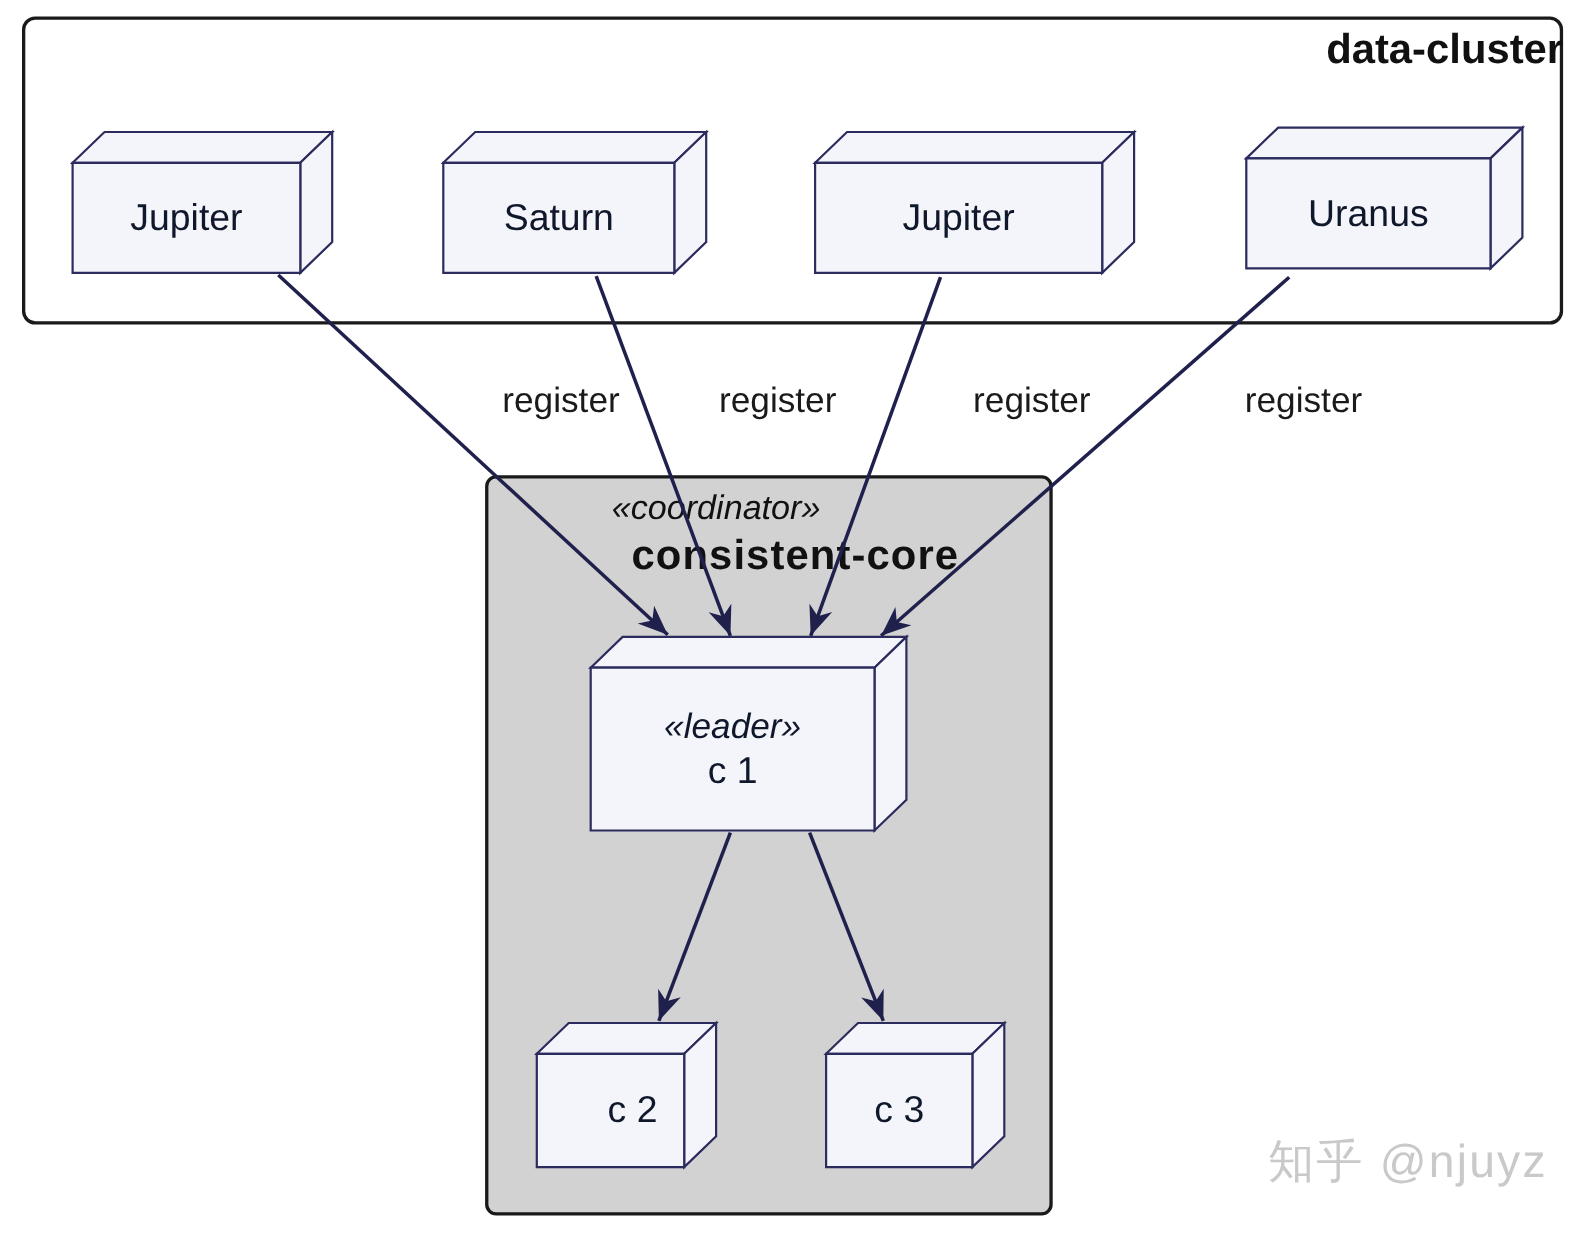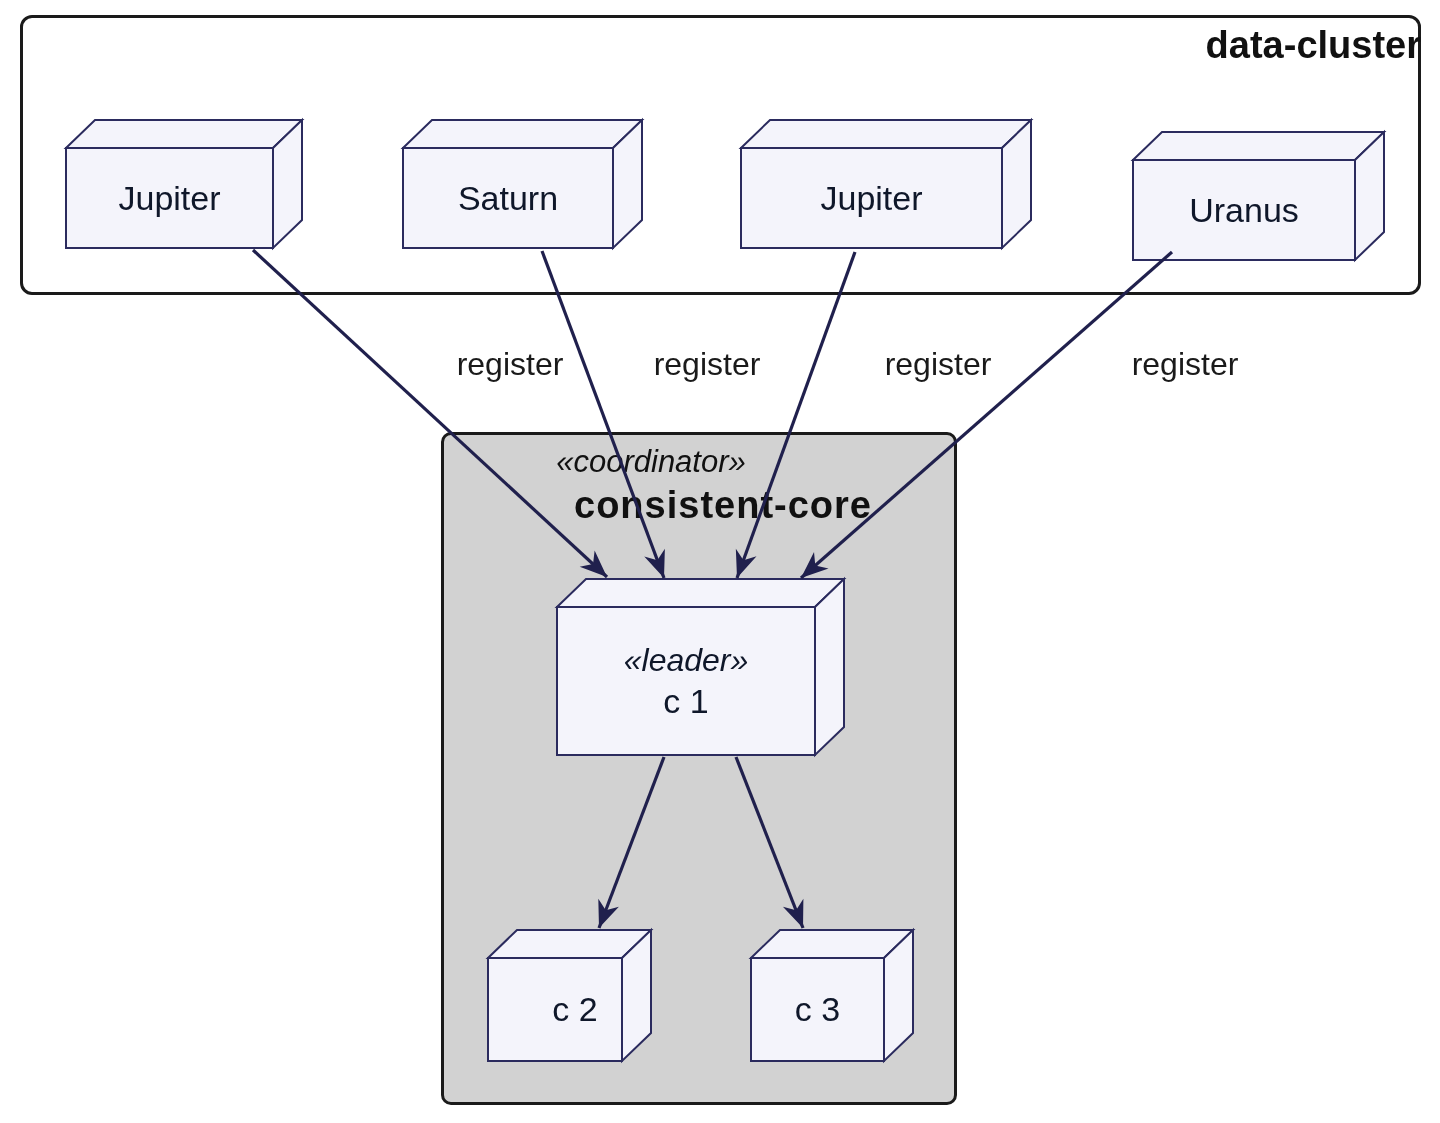--- a/index.html
+++ b/index.html
@@ -86,30 +86,30 @@
     <div class="node-label" style="left: 0px; top: 28px; width: 210px; height: 100px;">Saturn</div>
   </div>
   <div class="node" style="left: 741px; top: 120px; width: 290px; height: 128px;">
       <svg width="290" height="128">
         <polygon points="0,28 29,0 290,0 261,28" class="node-face"></polygon>
         <polygon points="261,28 290,0 290,100 261,128" class="node-face"></polygon>
         <polygon points="0,28 261,28 261,128 0,128" class="node-face"></polygon>
       </svg>
     <div class="node-label" style="left: 0px; top: 28px; width: 261px; height: 100px;">Jupiter</div>
   </div>
-  <div class="node" style="left: 1133px; top: 132px; width: 231px; height: 128px; padding-left: 48px;">
+  <div class="node" style="left: 1133px; top: 116px; width: 231px; height: 128px; padding-left: 48px;">
       <svg width="251" height="128">
         <polygon points="0,28 29,0 251,0 222,28" class="node-face"></polygon>
         <polygon points="222,28 251,0 251,100 222,128" class="node-face"></polygon>
         <polygon points="0,28 222,28 222,128 0,128" class="node-face"></polygon>
       </svg>
     <div class="node-label" style="left: 0px; top: 28px; width: 222px; height: 100px;">Uranus</div>
   </div>
 
-  <div class="node" style="left: 557px; top: 579px; width: 287px; height: 176px;">
+  <div class="node" style="left: 537px; top: 579px; width: 287px; height: 176px;">
       <svg width="287" height="176">
         <polygon points="0,28 29,0 287,0 258,28" class="node-face"></polygon>
         <polygon points="258,28 287,0 287,148 258,176" class="node-face"></polygon>
         <polygon points="0,28 258,28 258,176 0,176" class="node-face"></polygon>
       </svg>
     <div class="node-label" style="left: 0px; top: 28px; width: 258px; height: 148px;">
       <span class="stereo">«leader»</span>
       <span>c 1</span>
     </div>
   </div>
@@ -143,14 +143,15 @@
     <line class="edge-line" x1="1172" y1="252" x2="801" y2="578" marker-end="url(#ah)"></line>
     <line class="edge-line" x1="664" y1="757" x2="599" y2="928" marker-end="url(#ah)"></line>
     <line class="edge-line" x1="736" y1="757" x2="803" y2="928" marker-end="url(#ah)"></line>
   </svg>
 
   <span class="edge-label" style="left:466px; top:364px;">register</span>
   <span class="edge-label" style="left:663px; top:364px;">register</span>
   <span class="edge-label" style="left:894px; top:364px;">register</span>
   <span class="edge-label" style="left:1141px; top:364px;">register</span>
 
+  <div class="watermark">知乎 @njuyz</div>
 
 </div>
 
 </body></html>

